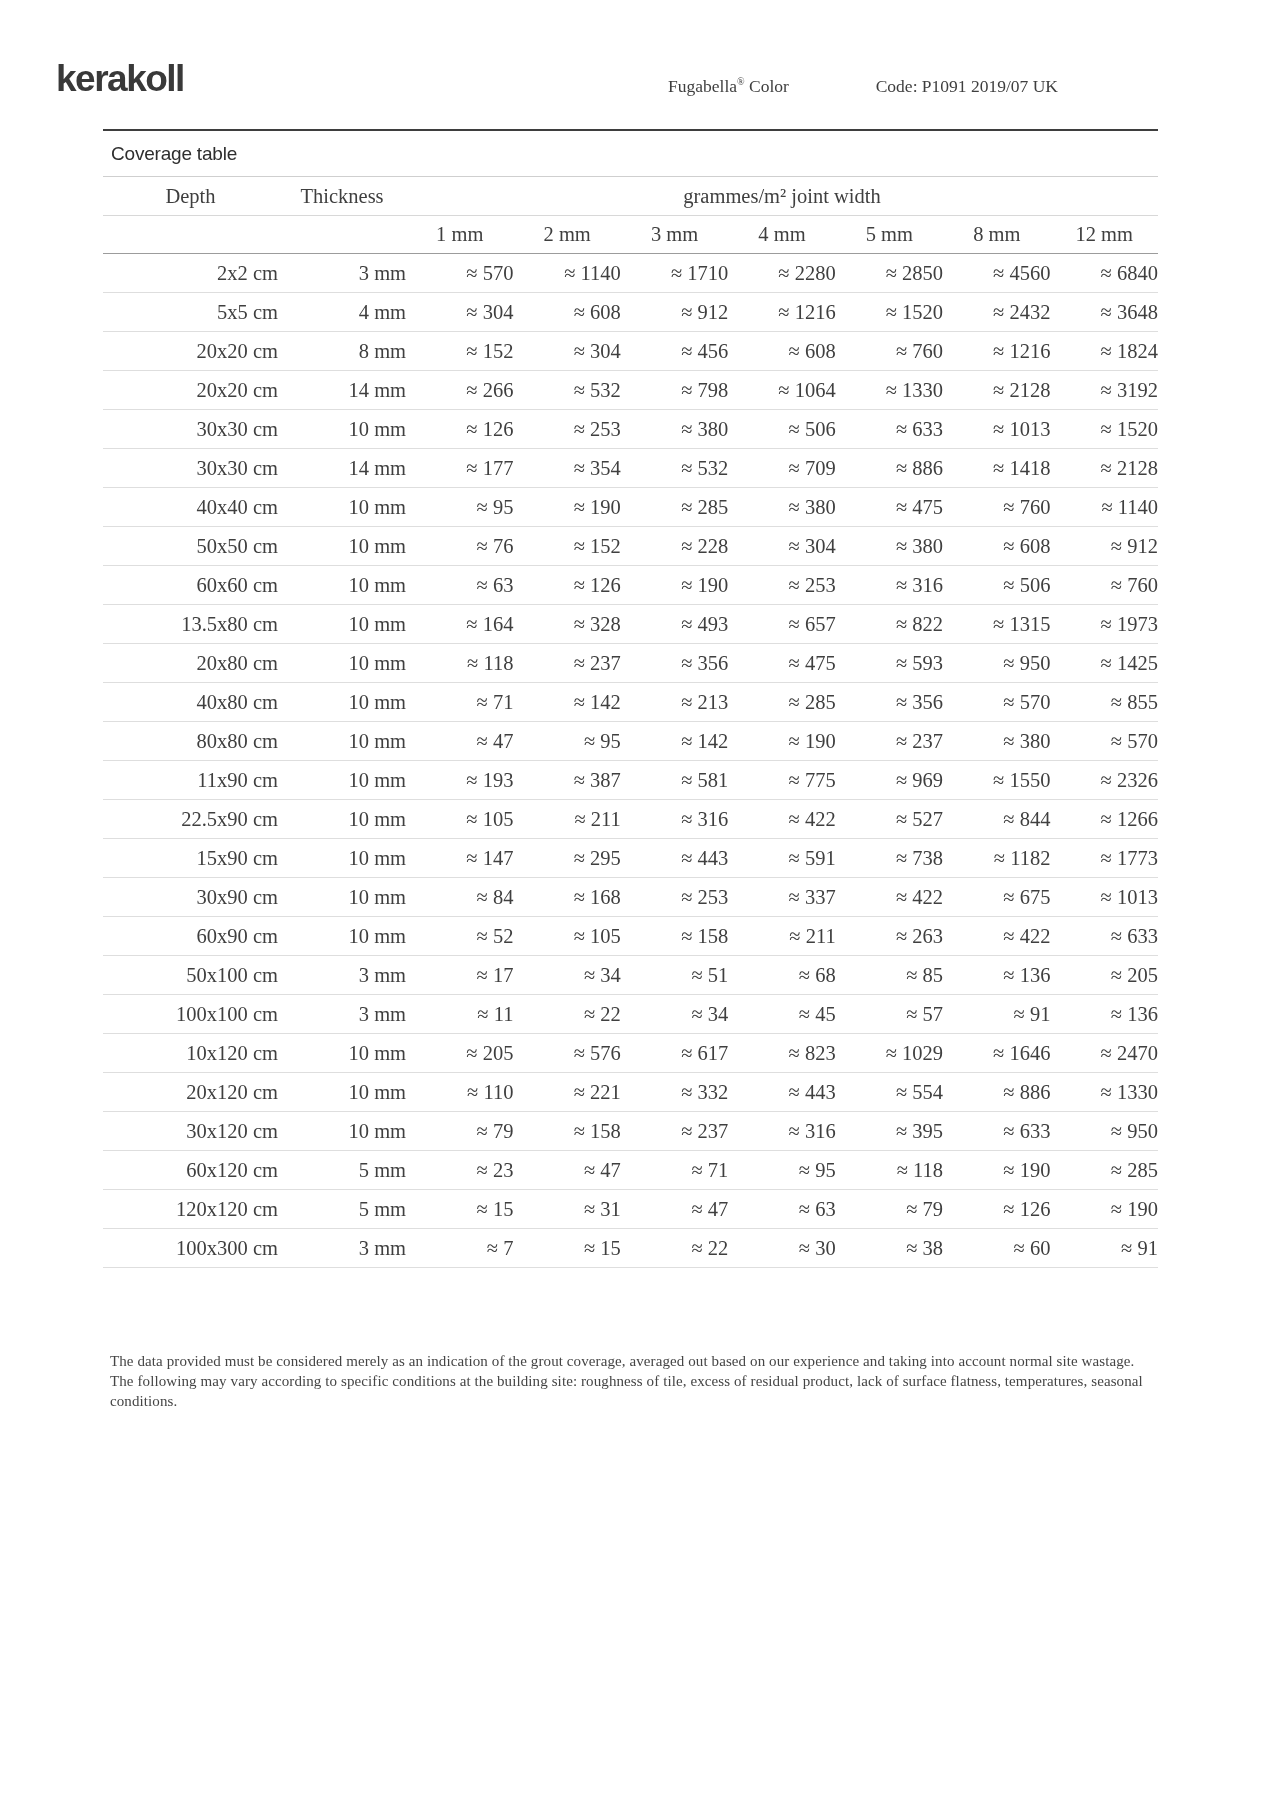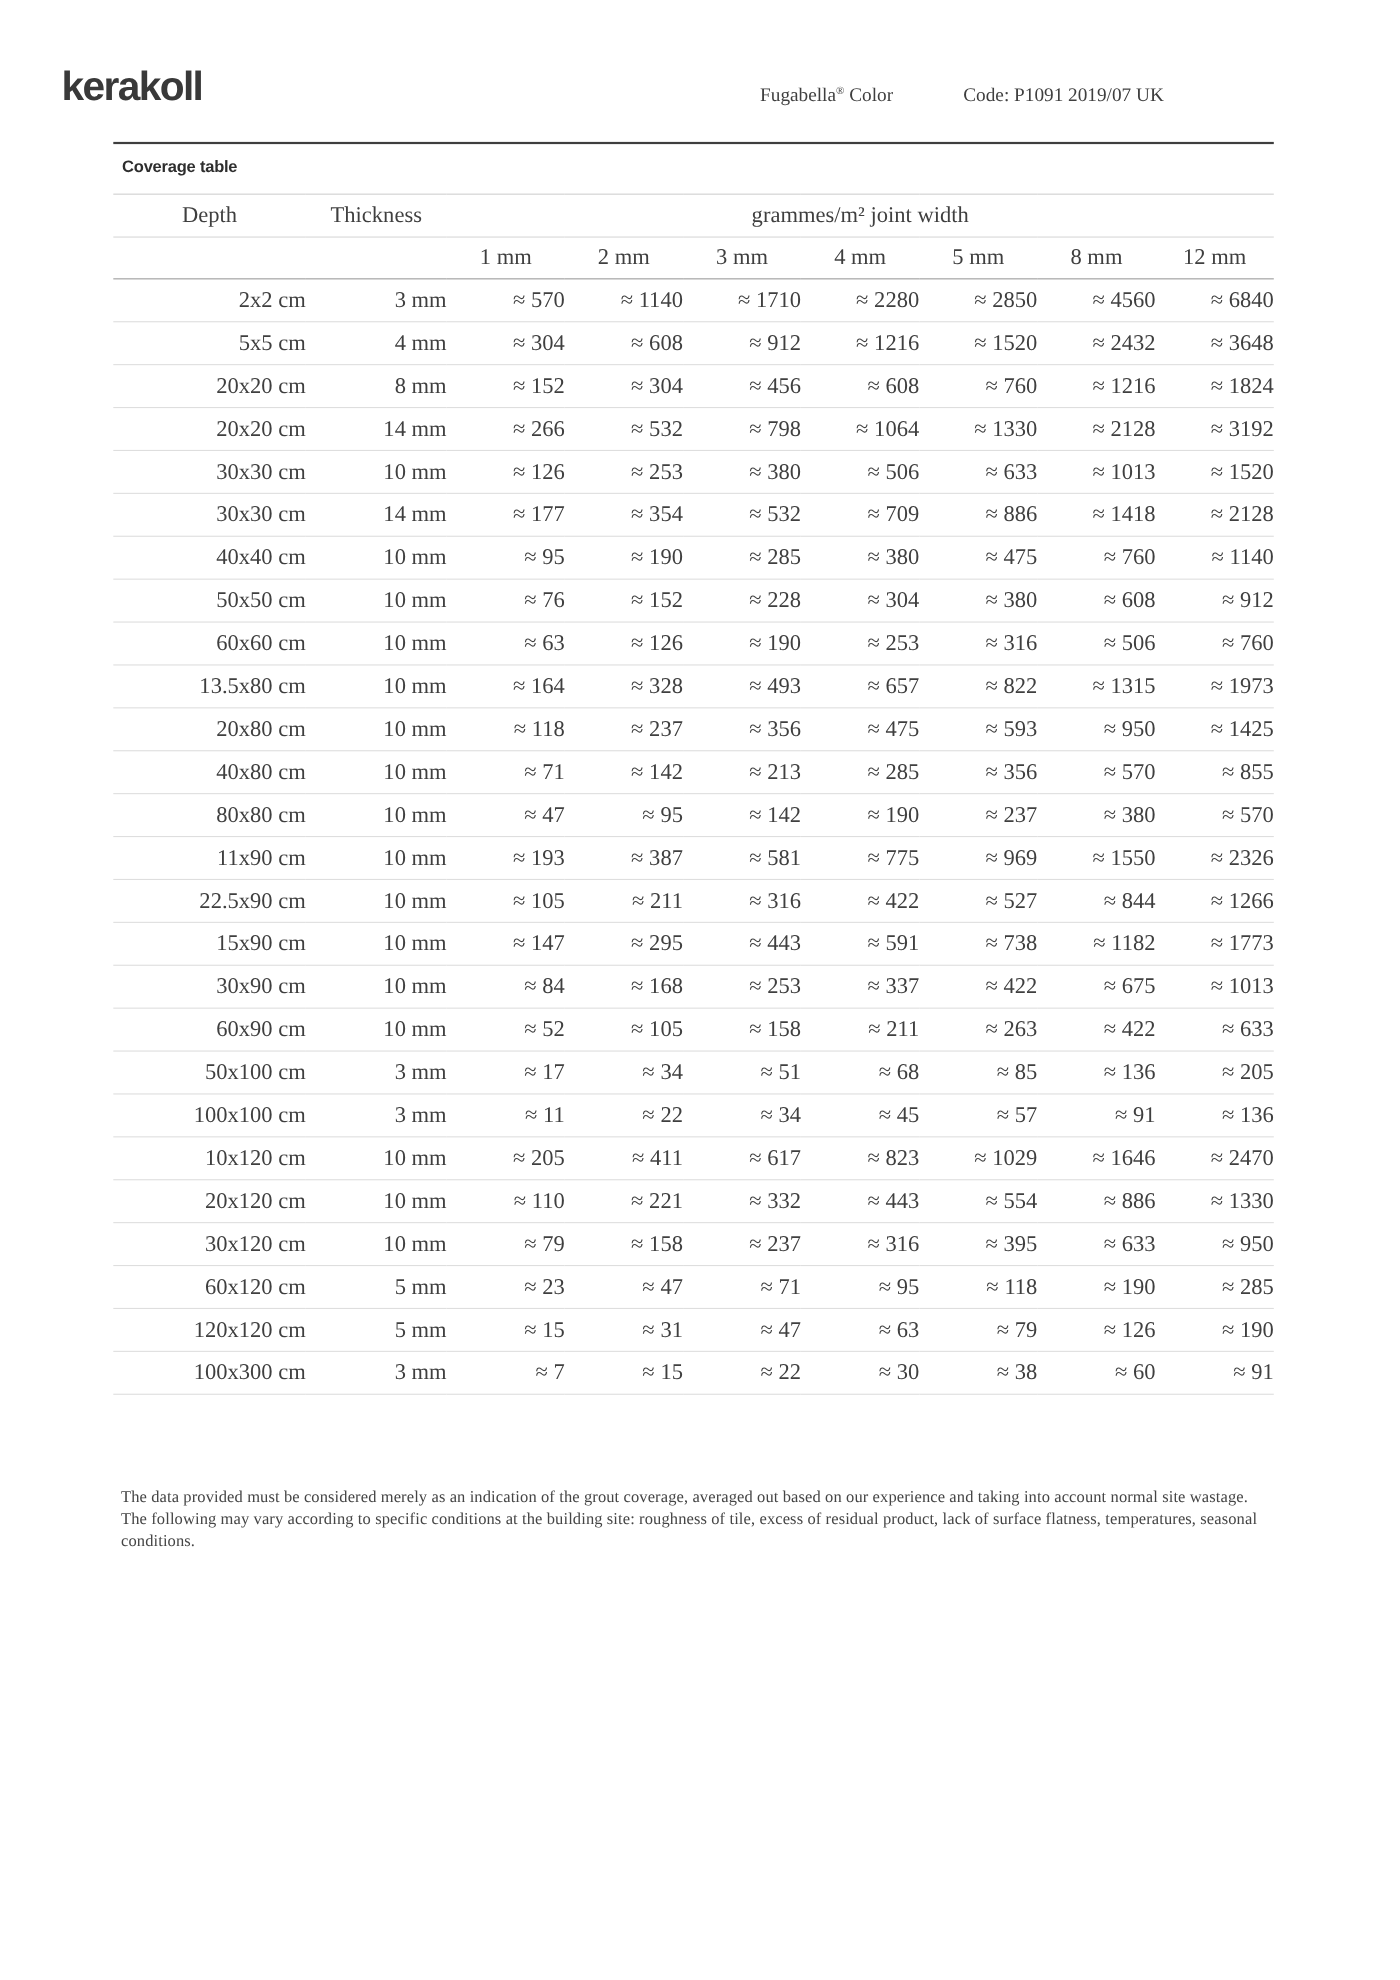--- a/index.html
+++ b/index.html
@@ -22,21 +22,20 @@
     font-size: 37px;
     letter-spacing: -1.5px;
     color: #393939;
   }
   .product {
     position: absolute;
     left: 668px;
     top: 76px;
     font-size: 17.5px;
     color: #3f3f3f;
-    margin-left: 23px;
   }
   .product sup { font-size: 10px; }
   .code {
     position: absolute;
     right: 115px;
     top: 76px;
     font-size: 17.5px;
     color: #3f3f3f;
   }
   .rule-dark {
@@ -45,22 +44,22 @@
     top: 129px;
     width: 1055px;
     height: 2px;
     background: #3e3e3e;
   }
   .title {
     position: absolute;
     left: 111px;
     top: 143px;
     font-family: "Liberation Sans", sans-serif;
-    font-size: 15px;
-    font-weight: bold;
+    font-size: 19px;
+    font-weight: normal;
     letter-spacing: -0.2px;
     color: #2e2e2e;
   }
   table.coverage {
     position: absolute;
     left: 103px;
     top: 176px;
     width: 1055px;
     border-collapse: collapse;
     table-layout: fixed;
@@ -367,21 +366,21 @@
     <td>≈ 34</td>
     <td>≈ 45</td>
     <td>≈ 57</td>
     <td>≈ 91</td>
     <td>≈ 136</td>
   </tr>
         <tr>
     <td>10x120 cm</td>
     <td>10 mm</td>
     <td>≈ 205</td>
-    <td>≈ 411</td>
+    <td>≈ 576</td>
     <td>≈ 617</td>
     <td>≈ 823</td>
     <td>≈ 1029</td>
     <td>≈ 1646</td>
     <td>≈ 2470</td>
   </tr>
         <tr>
     <td>20x120 cm</td>
     <td>10 mm</td>
     <td>≈ 110</td>

